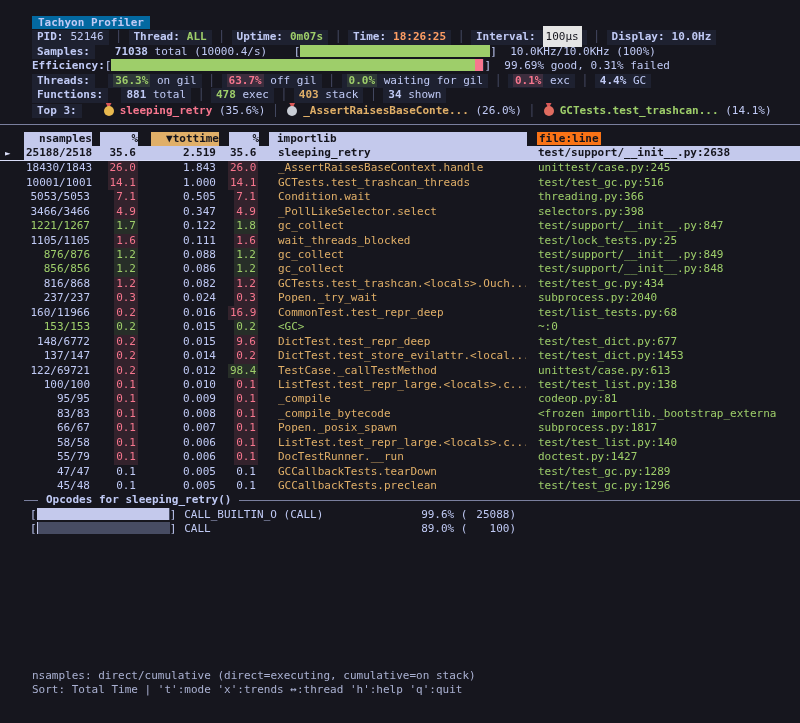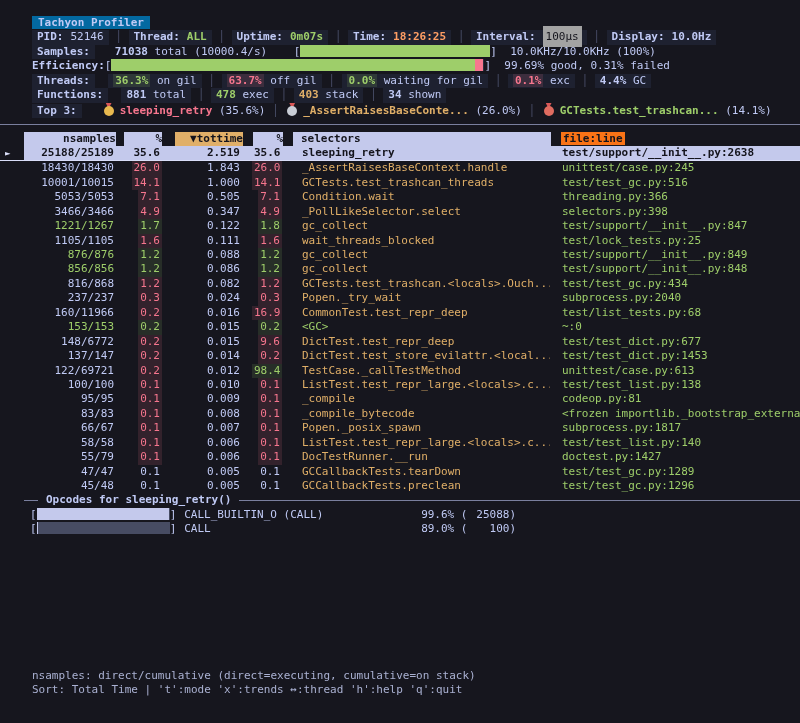--- a/index.html
+++ b/index.html
@@ -10,21 +10,21 @@
     font-size:11px;padding-top:16px;
   }
   .line{height:14.45px;line-height:14.45px;white-space:nowrap;position:relative;}
   .pad{padding-left:32px;}
   .bold{font-weight:bold;}
   .col-fg{color:#c0caf5}.col-green{color:#9ece6a}.col-red{color:#f7768e}
   .col-yellow{color:#e0af68}.col-orange{color:#ff9e64}
   .segbox{background:#1e2130;padding:0 5px;display:inline-block;}
   .lbl{font-weight:bold;margin-right:7px;}
   .vsep{color:#4a4f6a;white-space:pre;}
-  .badge{background:#a3a3a3;color:#14141c;padding:4px 3px;}
+  .badge{background:#e5e5e5;color:#14141c;padding:4px 3px;}
   .tintable{padding:0 2px;margin-top:13px;}
   .tintable.col-green{background:rgba(158,206,106,.14);}
   .tintable.col-red{background:rgba(247,118,142,.14);}
   .bracket{color:#c0caf5;}
   .track{display:inline-block;height:12px;vertical-align:-2px;background:#2a2e3f;overflow:hidden;}
   .track .fill{height:100%;float:left;}
   .samples-track{width:190px;}
   .eff-track{width:373px;}
   .fill-green{background:#9ece6a;}
   .fill-red{background:#f7768e;}
@@ -35,21 +35,21 @@
   .medal::before{content:"";position:absolute;left:2px;top:0;width:6px;height:6px;background:#d95757;
     clip-path:polygon(0 0,100% 0,50% 100%);}
   .medal::after{content:"";position:absolute;left:0;bottom:0;width:10px;height:10px;border-radius:50%;}
   .medal-gold::after{background:#e8b94f;}
   .medal-silver::after{background:#c9cdd6;}
   .medal-bronze::after{background:#e06c60;}
   .t3name{font-weight:bold;}
   
   .trow{padding-left:24px;}
   .cell{display:inline-block;overflow:hidden;vertical-align:top;height:14.45px;}
-  .c-ns{width:92px;text-align:right;}
+  .c-ns{width:68px;text-align:right;}
   .c-p1{width:38px;text-align:right;margin-left:8px;}
   .c-tt{width:68px;text-align:right;margin-left:12px;}
   .c-p2{width:30px;text-align:right;margin-left:10px;}
   .c-fn{width:258px;margin-left:10px;padding-left:8px;box-sizing:border-box;}
   .c-fl{width:246px;margin-left:10px;}
   .pv{display:inline-block;padding:0 2px;}
   .pct .pv.col-red{background:rgba(247,118,142,.13);}
   .pct .pv.col-green{background:rgba(158,206,106,.13);}
   .thead .cell{background:#c4c9ec;color:#14141c;font-weight:bold;}
   .thead .c-tt{background:#e0af68;margin-left:13px;}
@@ -106,21 +106,21 @@
     <span class="segbox"><span class="lbl" style="margin-right:0">Functions:</span></span><span style="white-space:pre">  </span><span class="segbox"><span class="col-fg bold">881</span> <span>total</span></span><span class="vsep"> │ </span><span class="segbox"><span class="col-green bold">478</span> <span>exec</span></span><span class="vsep"> │ </span><span class="segbox"><span class="col-yellow bold">403</span> <span>stack</span></span><span class="vsep"> │ </span><span class="segbox"><span class="col-fg bold">34</span> <span>shown</span></span>
   </div>
 
   <div class="line pad">
     <span class="segbox"><span class="lbl" style="margin-right:0">Top 3:</span></span><span style="white-space:pre">   </span><span class="medal medal-gold"></span><span class="t3name col-red">sleeping_retry</span> <span>(35.6%)</span><span class="vsep"> │ </span><span class="medal medal-silver"></span><span class="t3name col-yellow">_AssertRaisesBaseConte...</span> <span>(26.0%)</span><span class="vsep"> │ </span><span class="medal medal-bronze"></span><span class="t3name col-green">GCTests.test_trashcan...</span> <span>(14.1%)</span>
   </div>
 
   <div class="line sepline"></div>
 
   <div class="line trow thead">
-    <span class="cell c-ns"><span>nsamples</span></span><span class="cell c-p1"><span>%</span></span><span class="cell c-tt"><span>▼tottime</span></span><span class="cell c-p2"><span>%</span></span><span class="cell c-fn"><span>selectors</span></span><span class="cell c-fl"><span class="hdr-bg">file:line</span></span>
+    <span class="cell c-ns"><span>nsamples</span></span><span class="cell c-p1"><span>%</span></span><span class="cell c-tt"><span>▼tottime</span></span><span class="cell c-p2"><span>%</span></span><span class="cell c-fn"><span>importlib</span></span><span class="cell c-fl"><span class="hdr-bg">file:line</span></span>
   </div>
 
   <div id="table-body">
   <div class="line trow sel">
     <span class="arrow">►</span><span class="cell c-ns"><span class="pv col-fg">25188/25189</span></span><span class="cell c-p1 pct"><span class="pv col-fg">35.6</span></span><span class="cell c-tt"><span class="pv col-fg">2.519</span></span><span class="cell c-p2 pct"><span class="pv col-fg">35.6</span></span><span class="cell c-fn"><span class="pv col-yellow">sleeping_retry</span></span><span class="cell c-fl"><span class="pv col-green">test/support/__init__.py:2638</span></span>
   </div>
 
   <div class="line trow">
     <span class="cell c-ns"><span class="pv col-fg">18430/18430</span></span><span class="cell c-p1 pct"><span class="pv col-red">26.0</span></span><span class="cell c-tt"><span class="pv col-fg">1.843</span></span><span class="cell c-p2 pct"><span class="pv col-red">26.0</span></span><span class="cell c-fn"><span class="pv col-yellow">_AssertRaisesBaseContext.handle</span></span><span class="cell c-fl"><span class="pv col-green">unittest/case.py:245</span></span>
   </div>

